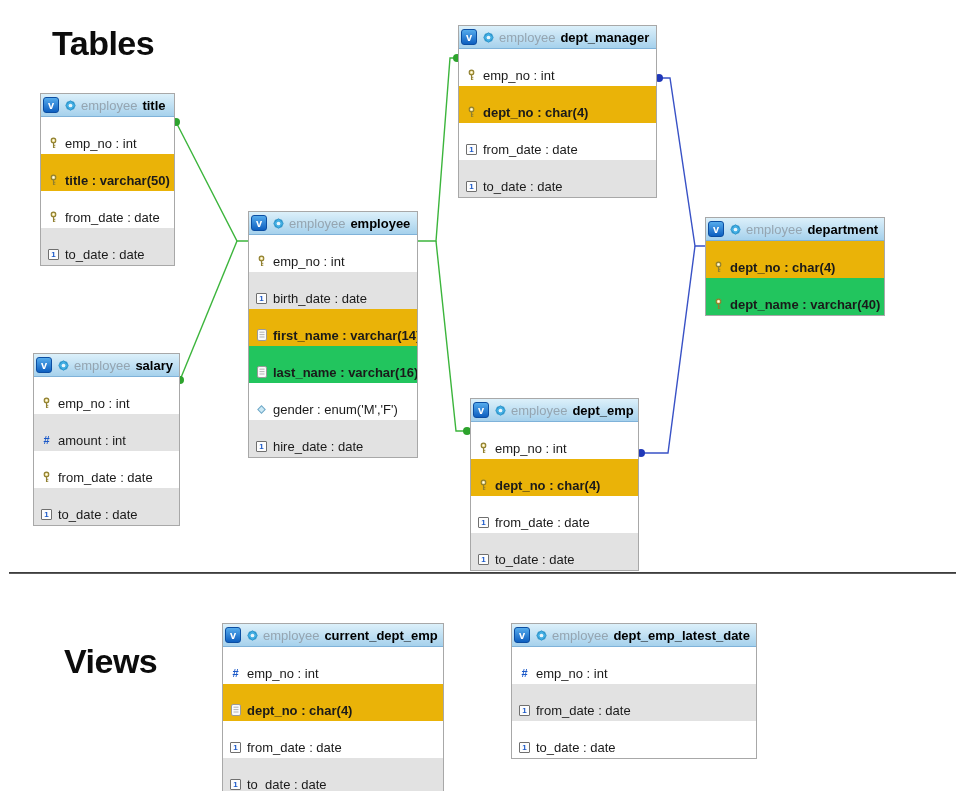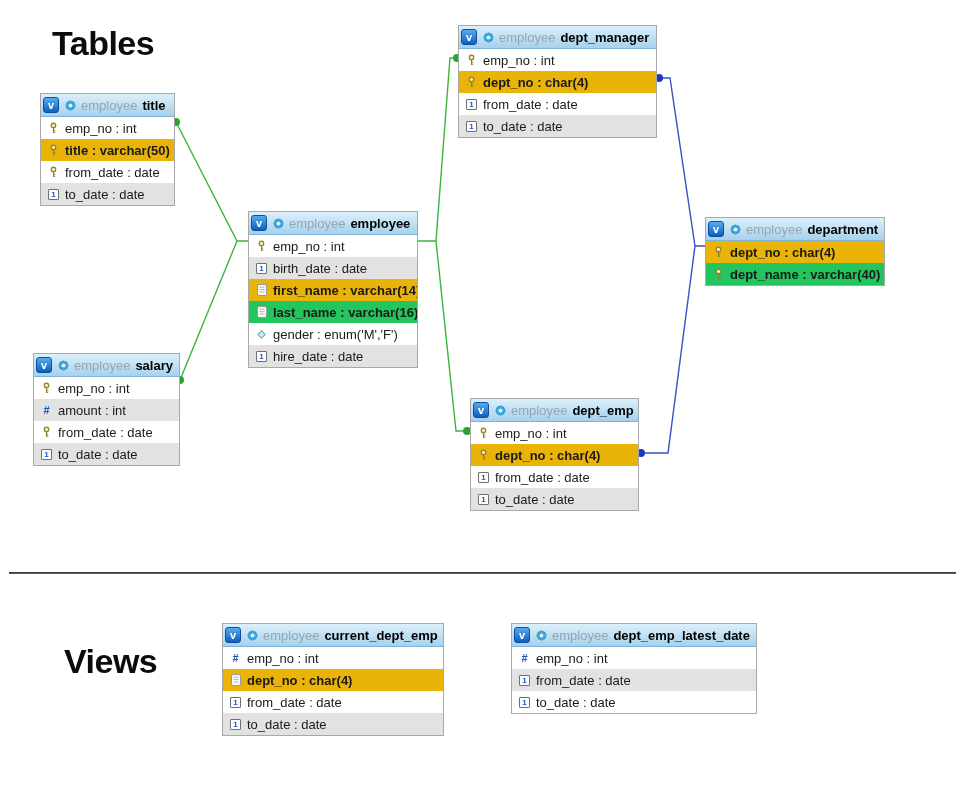--- a/index.html
+++ b/index.html
@@ -27,21 +27,21 @@
     padding:0 4px 0 2px;white-space:nowrap;overflow:hidden;
   }
   .vbadge{
     width:16px;height:16px;flex:none;display:flex;align-items:center;justify-content:center;
     background:linear-gradient(#55abec,#0e5fc0);border:1px solid #0b4ea2;border-radius:3px;
     color:#fff;font-weight:bold;font-size:11px;line-height:11px;box-sizing:border-box;
   }
   .gear{flex:none;display:flex;margin:0 4px 0 5px;}
   .schema{color:#95a5b1;margin-right:5px;}
   .tname{font-weight:bold;color:#000;text-align:center;}
-  .row{height:22px;display:flex;align-items:center;padding:0 3px 0 5px;white-space:nowrap;overflow:hidden;}
+  .row{height:22px;display:flex;align-items:center;padding:15px 3px 0 5px;white-space:nowrap;overflow:hidden;}
   .cicon{width:15px;flex:none;display:inline-flex;justify-content:center;align-items:center;margin-right:4px;}
   .bg-white{background:#ffffff;}
   .bg-gray{background:#e2e2e2;}
   .bg-pink{background:#eab308;font-weight:bold;}
   .bg-pink_light{background:#22c55e;font-weight:bold;}
   .box1{
     width:9px;height:9px;border:1px solid #6f6f6f;background:#fdfdfd;border-radius:1px;
     color:#1a58c8;font-size:8px;line-height:9px;text-align:center;font-weight:bold;
     display:inline-block;box-sizing:content-box;
   }

